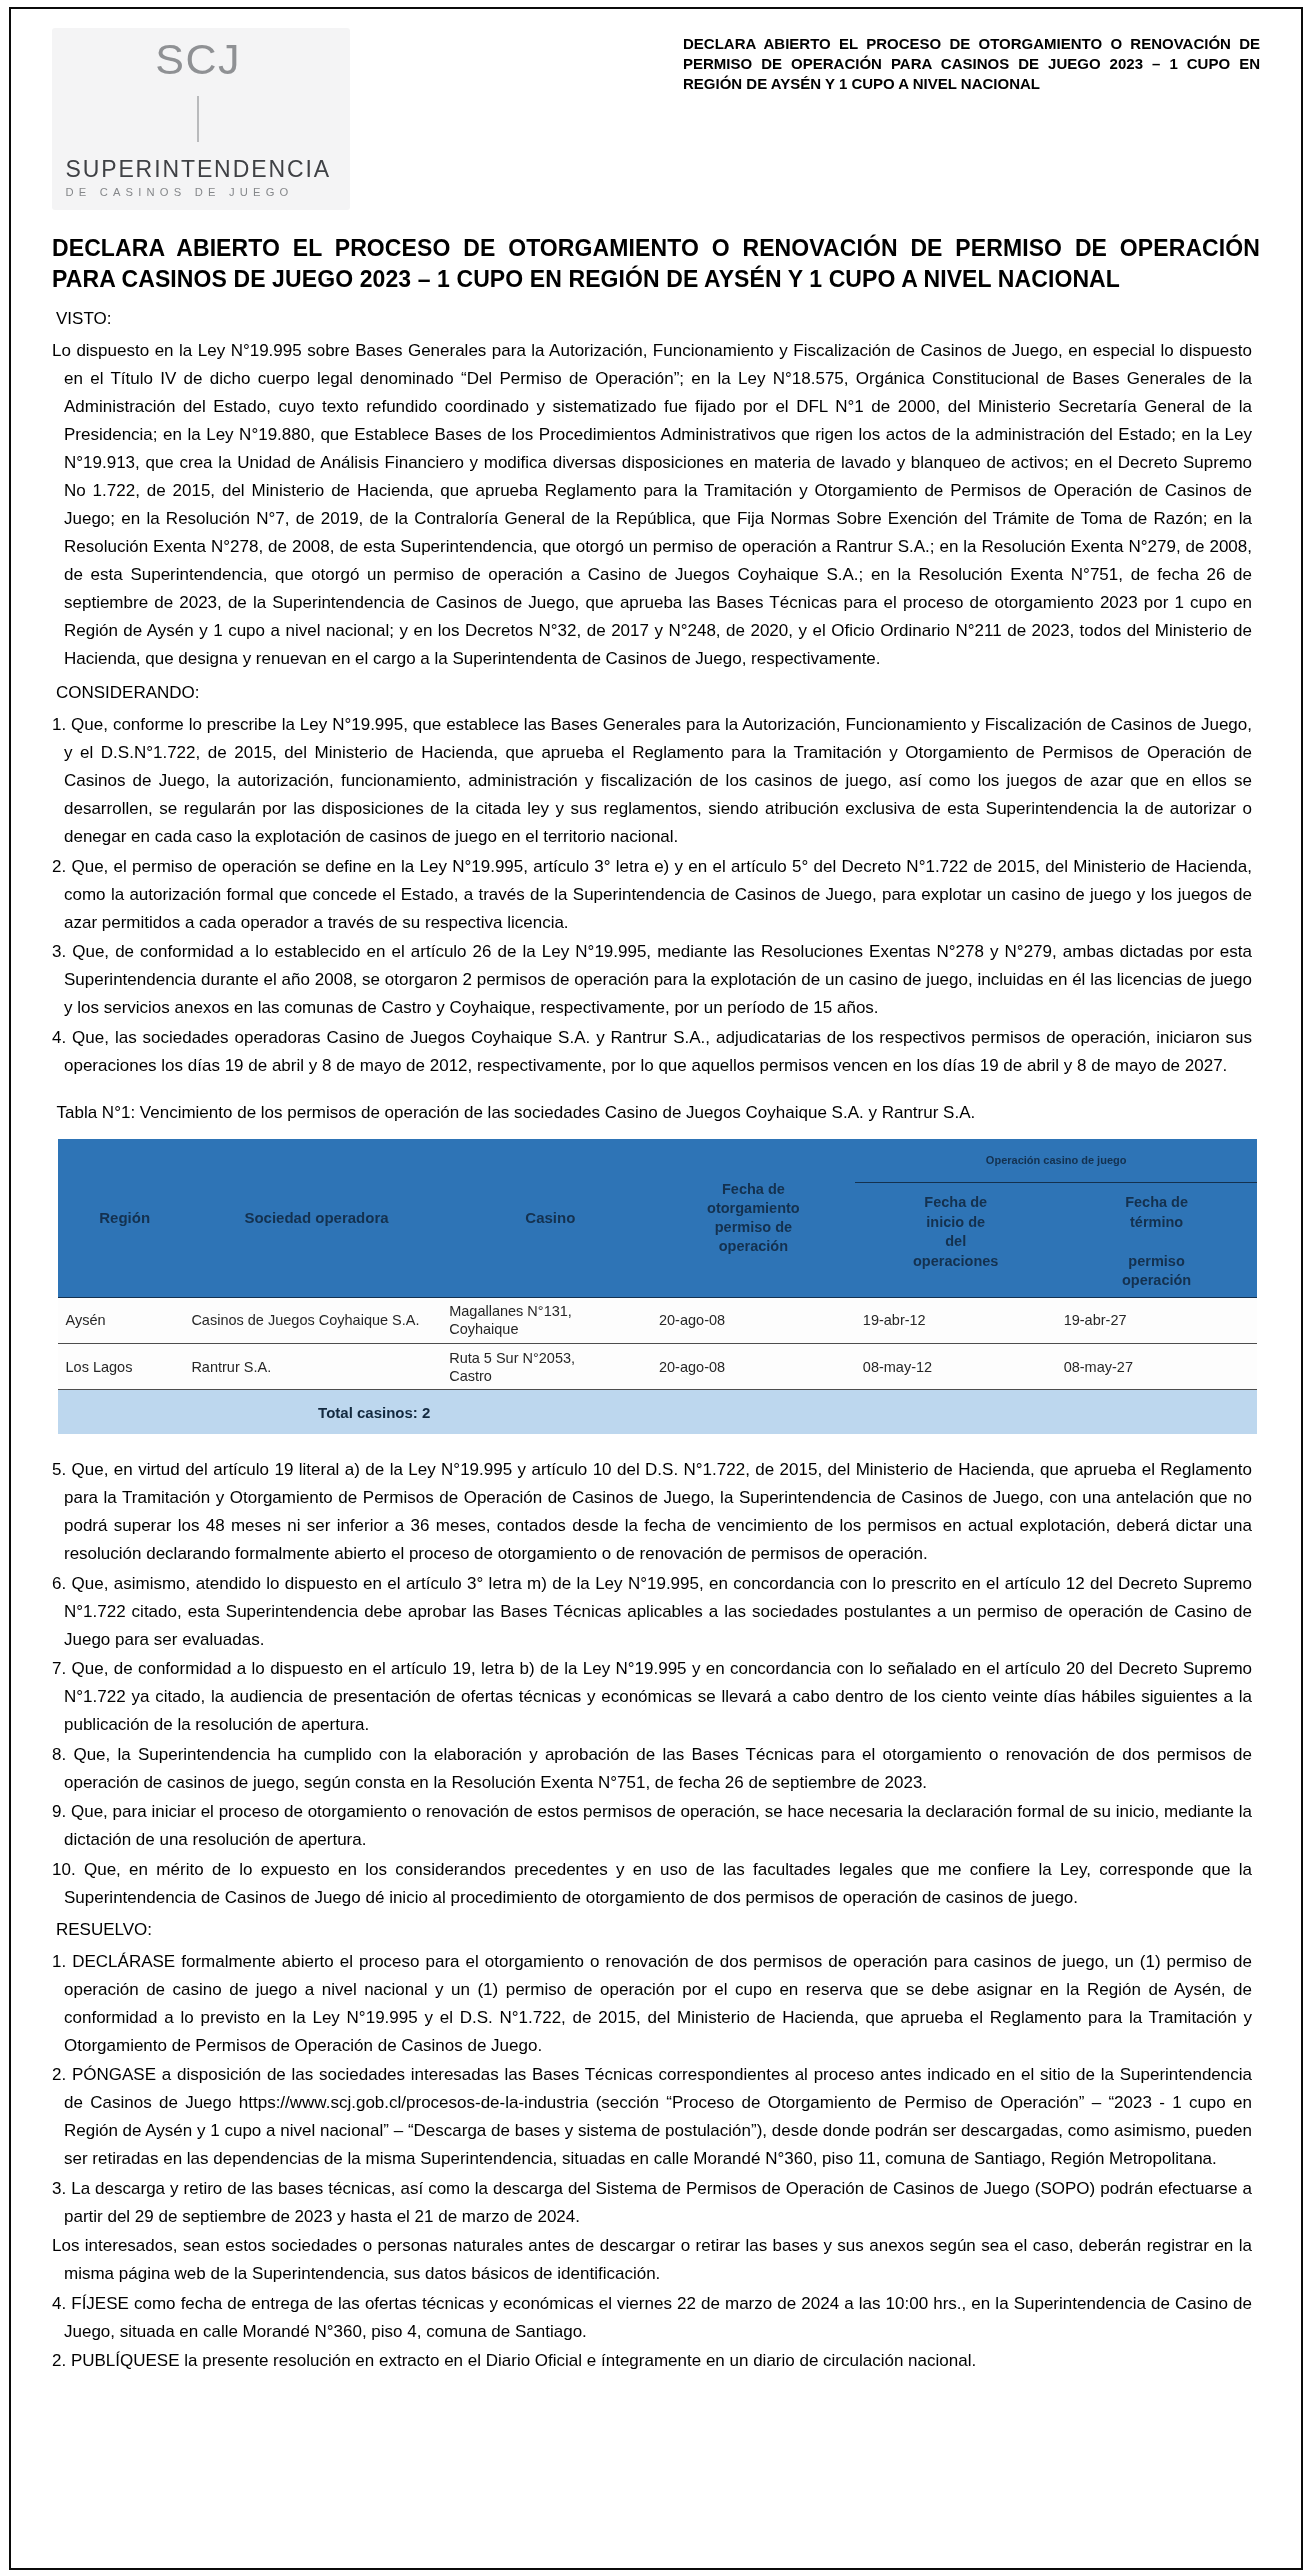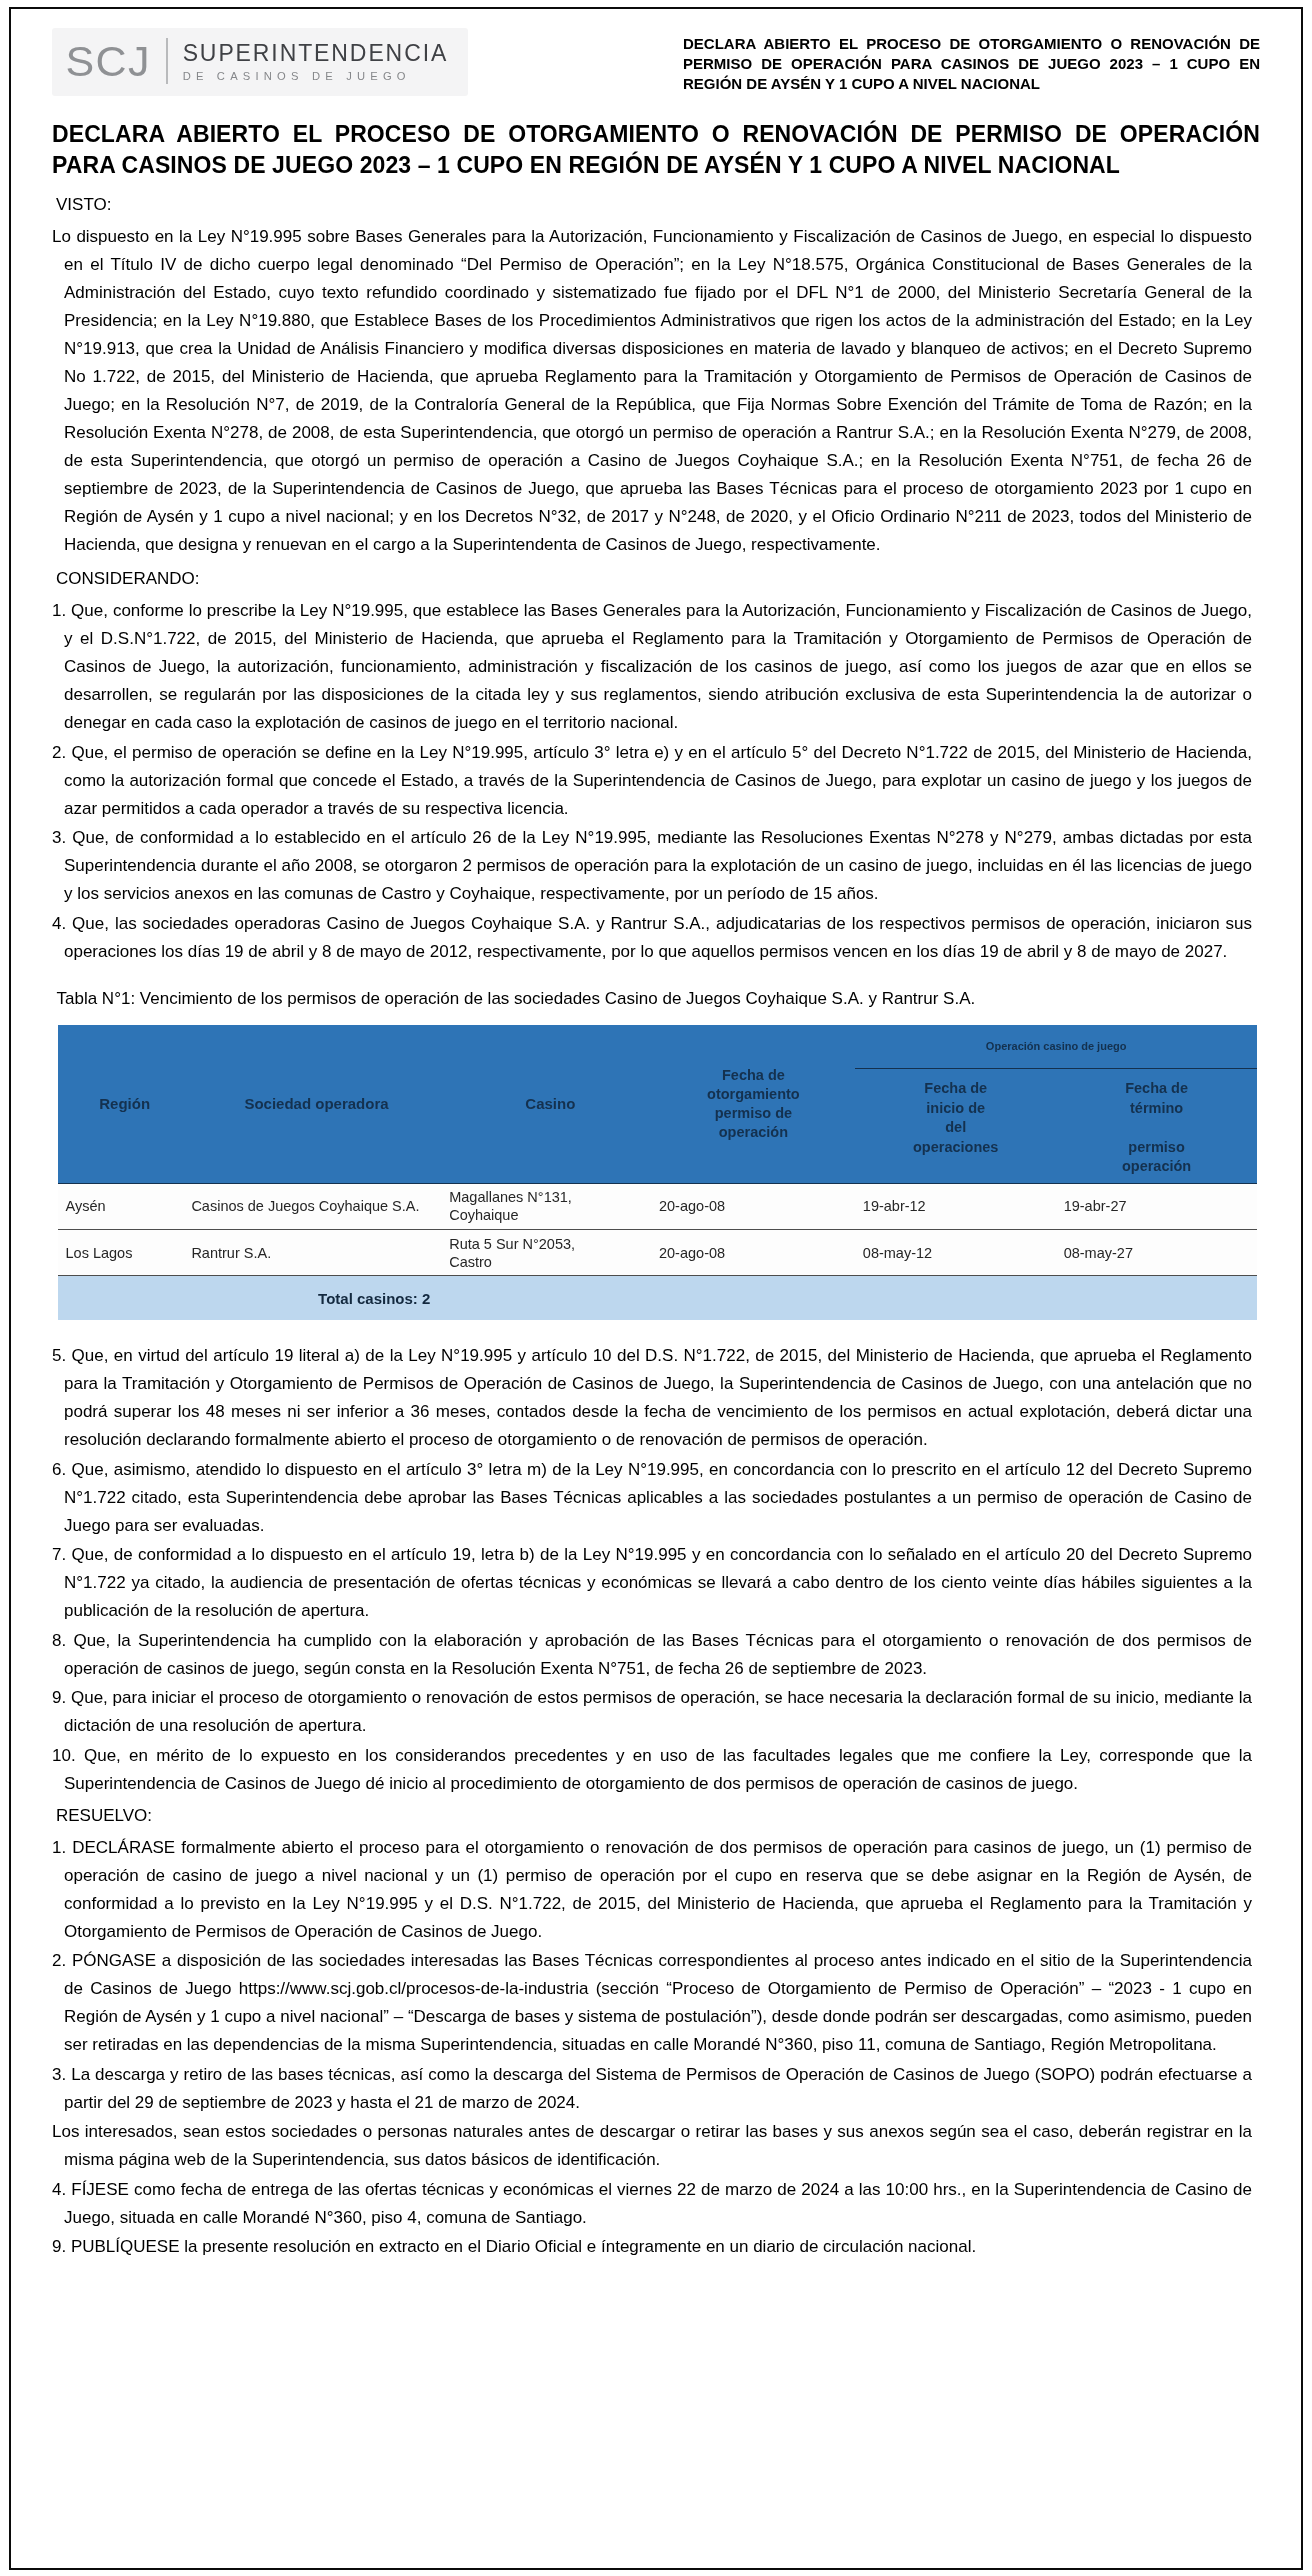--- a/index.html
+++ b/index.html
@@ -16,21 +16,21 @@
     border: 2.2px solid #0b0b0b;
     background: #fff;
     box-sizing: border-box;
     padding: 19.4px 41px 13.4px 41px;
     overflow: hidden;
   }
   
   .doc-header { display: flex; justify-content: space-between; align-items: flex-start; margin-bottom: 22.4px; }
   .logo-box {
     display: flex; align-items: center; gap: 15px;
-    background: #f4f4f5; padding: 10.4px 19.4px 12px 13.4px; border-radius: 3px;
+    background: #f4f4f5; padding: 10.4px 19.4px 12px 13.4px; border-radius: 3px; flex-direction: column;
   }
   .logo-acronym { font-size: 43px; color: #8f9194; letter-spacing: 1.5px; line-height: 1; }
   .logo-divider { width: 1.5px; height: 46px; background: #b9babc; }
   .logo-textcol { display: flex; flex-direction: column; justify-content: center; }
   .logo-name { font-size: 23px; color: #3f4145; letter-spacing: 1.9px; line-height: 1.1; }
   .logo-subtitle { font-size: 11.2px; color: #85878a; letter-spacing: 5.2px; margin-top: 3.7px; }
   .banner-title {
     width: 577px; font-weight: bold; font-size: 15px; line-height: 20px;
     text-align: justify; padding-top: 6px;
   }
@@ -173,17 +173,17 @@
     <p class="para tight">8. Que, la Superintendencia ha cumplido con la elaboración y aprobación de las Bases Técnicas para el otorgamiento o renovación de dos permisos de operación de casinos de juego, según consta en la Resolución Exenta N°751, de fecha 26 de septiembre de 2023.</p>
     <p class="para tight">9. Que, para iniciar el proceso de otorgamiento o renovación de estos permisos de operación, se hace necesaria la declaración formal de su inicio, mediante la dictación de una resolución de apertura.</p>
     <p class="para tight">10. Que, en mérito de lo expuesto en los considerandos precedentes y en uso de las facultades legales que me confiere la Ley, corresponde que la Superintendencia de Casinos de Juego dé inicio al procedimiento de otorgamiento de dos permisos de operación de casinos de juego.</p>
 
     <p class="label">RESUELVO:</p>
     <p class="para tight">1. DECLÁRASE formalmente abierto el proceso para el otorgamiento o renovación de dos permisos de operación para casinos de juego, un (1) permiso de operación de casino de juego a nivel nacional y un (1) permiso de operación por el cupo en reserva que se debe asignar en la Región de Aysén, de conformidad a lo previsto en la Ley N°19.995 y el D.S. N°1.722, de 2015, del Ministerio de Hacienda, que aprueba el Reglamento para la Tramitación y Otorgamiento de Permisos de Operación de Casinos de Juego.</p>
     <p class="para tight">2. PÓNGASE a disposición de las sociedades interesadas las Bases Técnicas correspondientes al proceso antes indicado en el sitio de la Superintendencia de Casinos de Juego https://www.scj.gob.cl/procesos-de-la-industria (sección “Proceso de Otorgamiento de Permiso de Operación” – “2023 - 1 cupo en Región de Aysén y 1 cupo a nivel nacional” – “Descarga de bases y sistema de postulación”), desde donde podrán ser descargadas, como asimismo, pueden ser retiradas en las dependencias de la misma Superintendencia, situadas en calle Morandé N°360, piso 11, comuna de Santiago, Región Metropolitana.</p>
     <p class="para tight">3. La descarga y retiro de las bases técnicas, así como la descarga del Sistema de Permisos de Operación de Casinos de Juego (SOPO) podrán efectuarse a partir del 29 de septiembre de 2023 y hasta el 21 de marzo de 2024.</p>
     <p class="para tight">Los interesados, sean estos sociedades o personas naturales antes de descargar o retirar las bases y sus anexos según sea el caso, deberán registrar en la misma página web de la Superintendencia, sus datos básicos de identificación.</p>
     <p class="para tight">4. FÍJESE como fecha de entrega de las ofertas técnicas y económicas el viernes 22 de marzo de 2024 a las 10:00 hrs., en la Superintendencia de Casino de Juego, situada en calle Morandé N°360, piso 4, comuna de Santiago.</p>
-    <p class="para tight">9. PUBLÍQUESE la presente resolución en extracto en el Diario Oficial e íntegramente en un diario de circulación nacional.</p>
+    <p class="para tight">2. PUBLÍQUESE la presente resolución en extracto en el Diario Oficial e íntegramente en un diario de circulación nacional.</p>
 
   </main>
 </div>
 
 
 </body></html>

